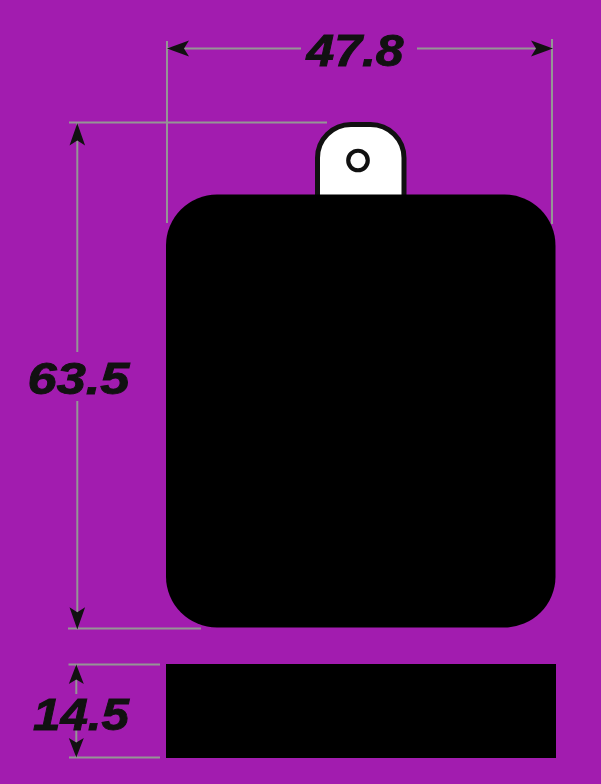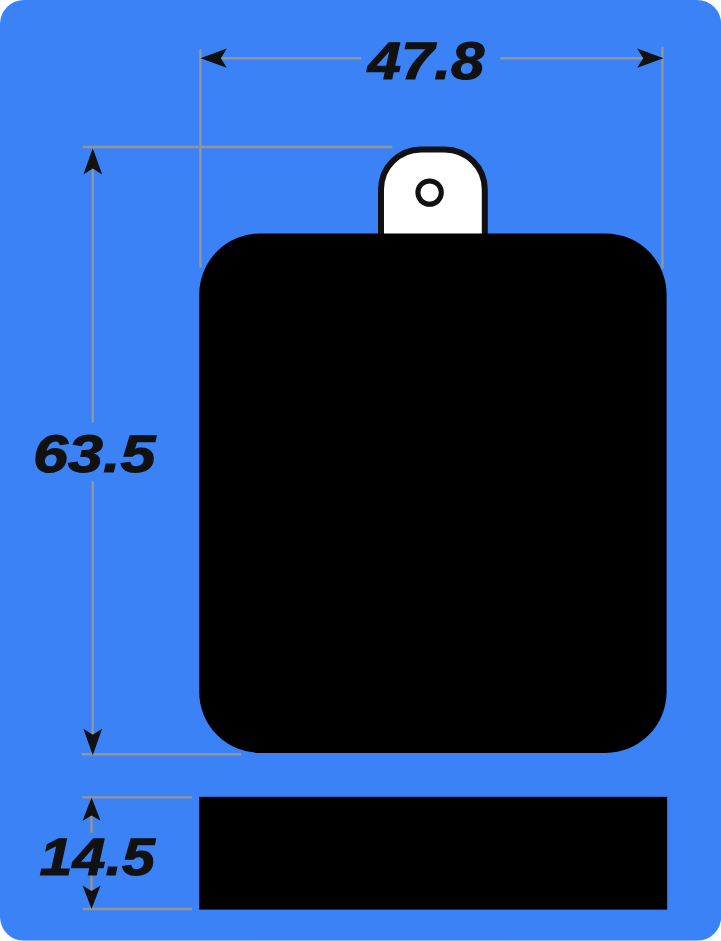--- a/index.html
+++ b/index.html
@@ -1,16 +1,16 @@
 <!DOCTYPE html>
 <html><head>
 <meta charset="utf-8">
 <style>
   html,body{margin:0;padding:0;background:#ffffff;}
-  #canvas{position:relative;width:601px;height:784px;background:#3b82f6;overflow:hidden;border-radius:20px;}
+  #canvas{position:relative;width:601px;height:784px;background:#a21caf;overflow:hidden;}
   svg{display:block;}
 </style>
 </head>
 <body>
 <div id="canvas">
 <svg width="601" height="784" viewBox="0 0 601 784" xmlns="http://www.w3.org/2000/svg">
 
   <g stroke="#959595" stroke-width="2" fill="none">
     <line x1="167" y1="41" x2="167" y2="223"></line>
     <line x1="552" y1="39" x2="552" y2="224"></line>

